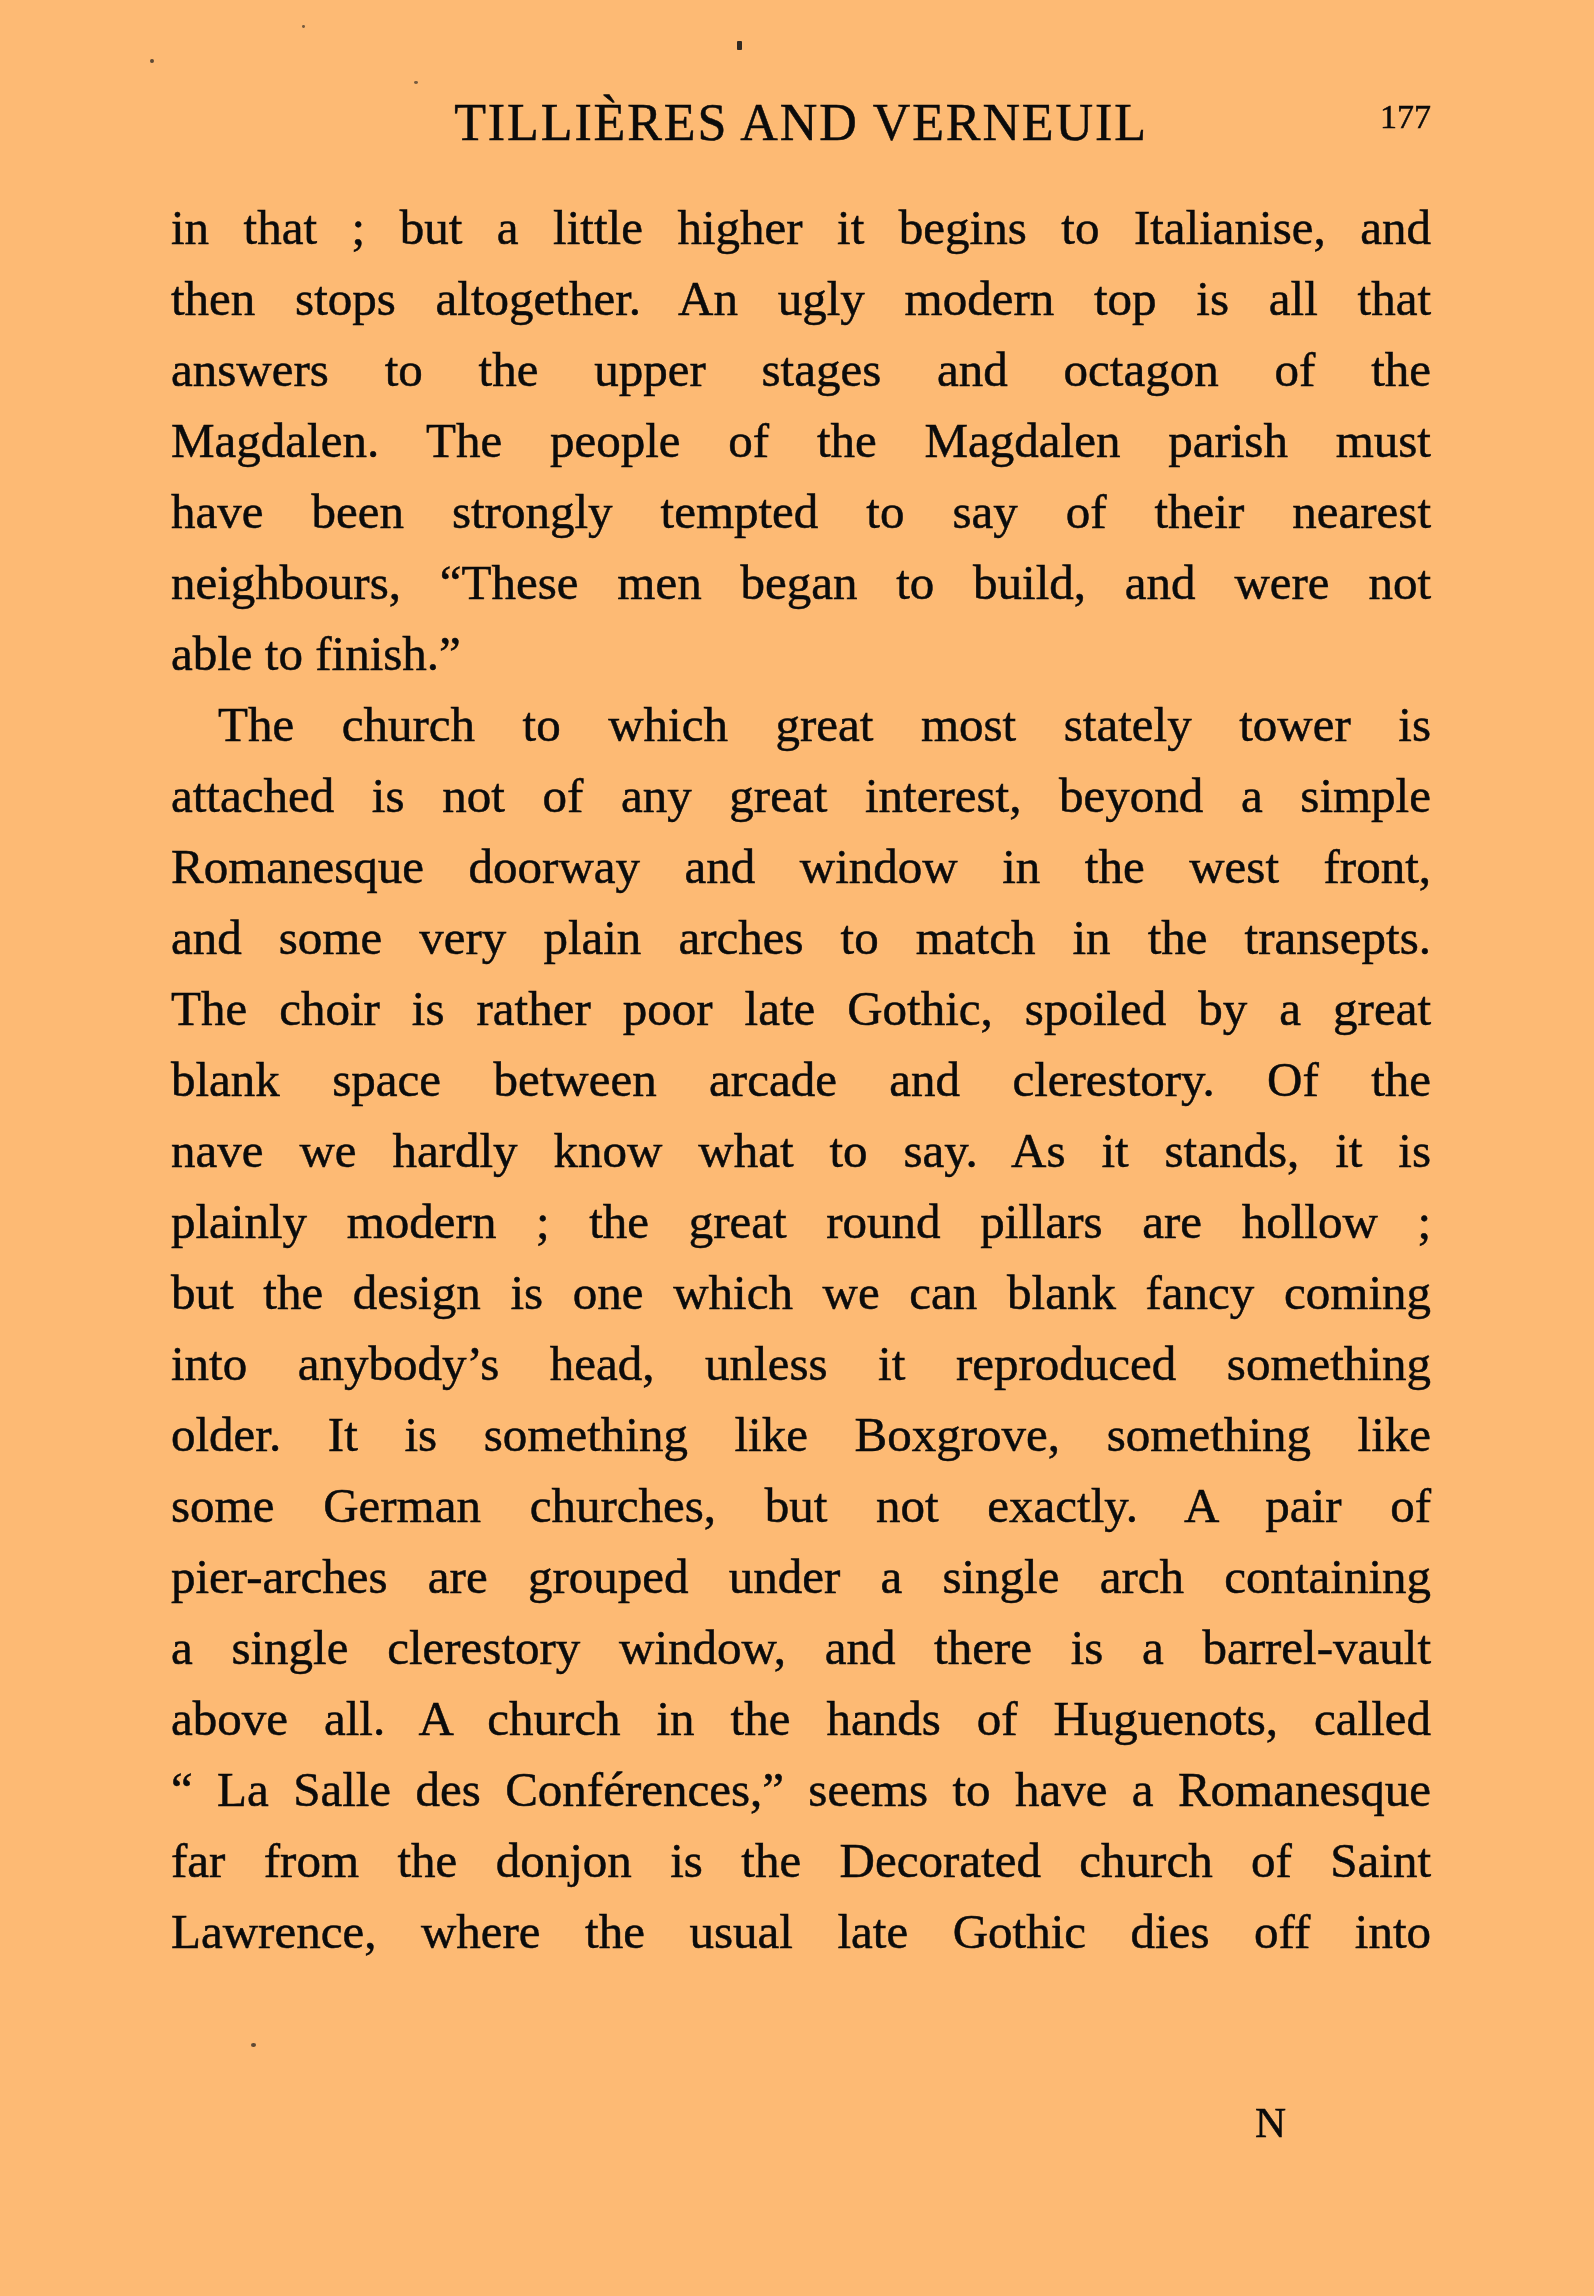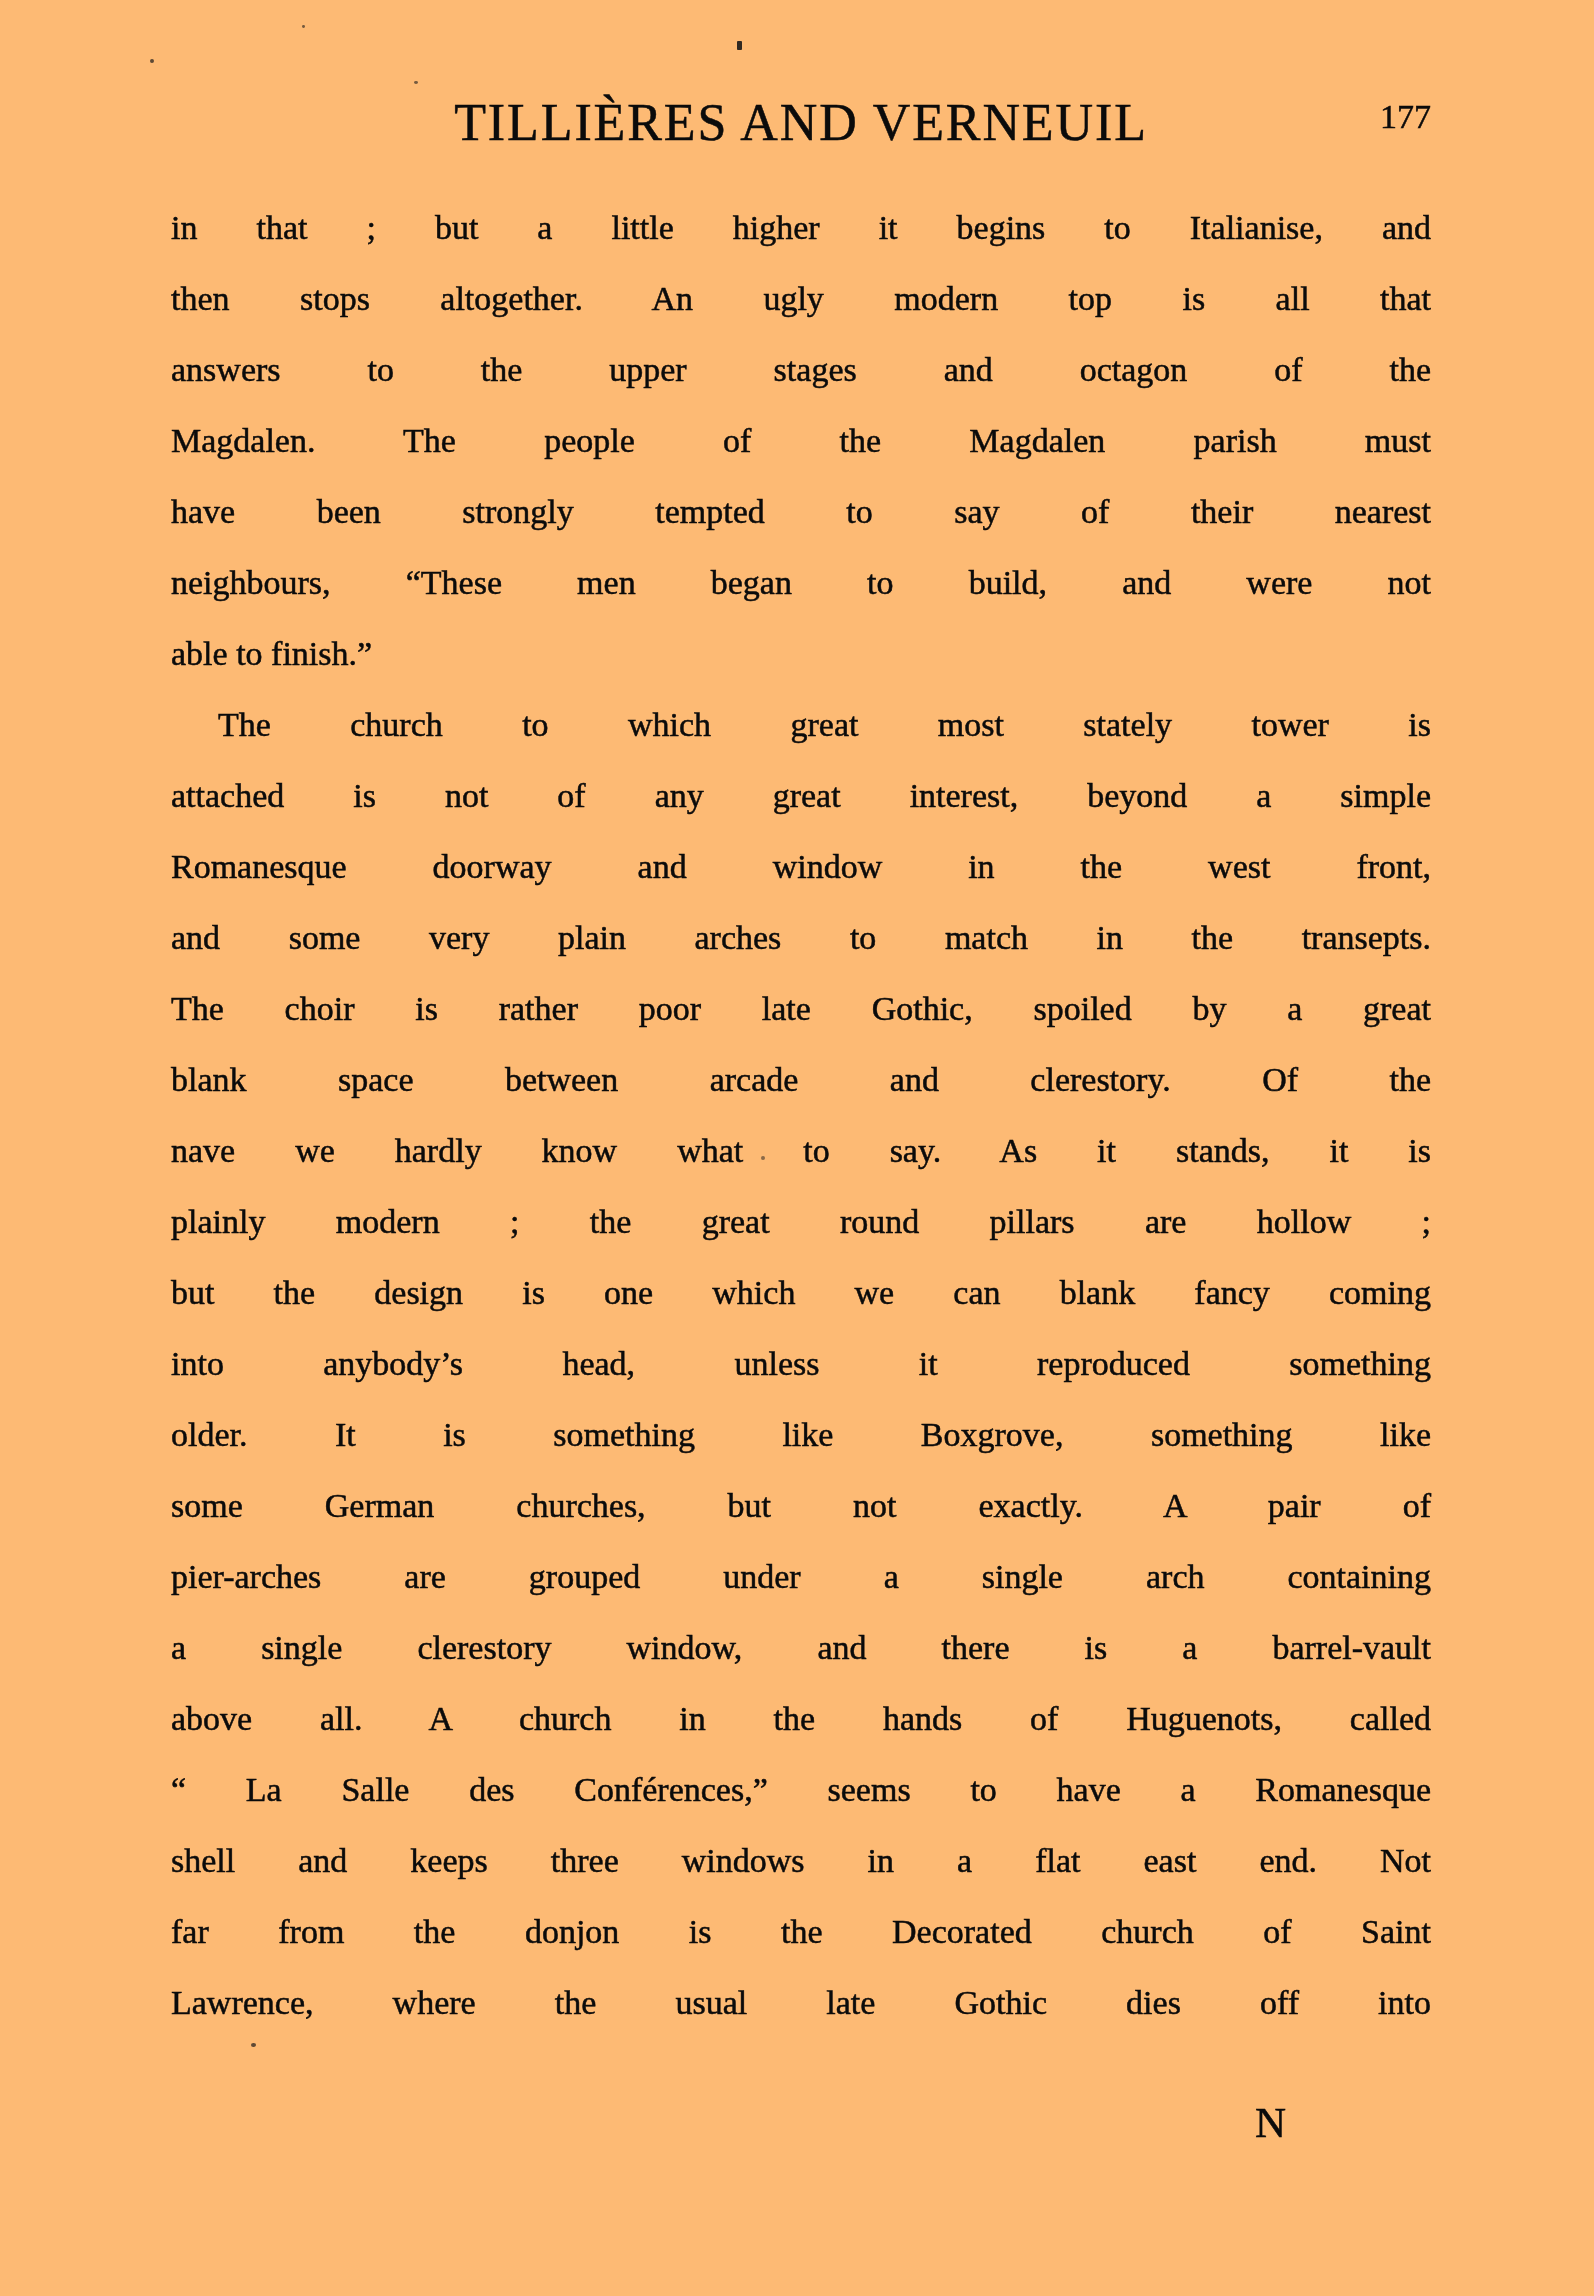--- a/index.html
+++ b/index.html
@@ -36,21 +36,21 @@
     right: 163px;
     font-size: 34px;
     line-height: 1;
   }
   
   .text-block {
     position: absolute;
     left: 171px;
     top: 192px;
     width: 1260px;
-    font-size: 34px;
+    font-size: 49px;
     line-height: 71px;
   }
   .para { margin: 0; padding: 0; }
   .line {
     height: 71px;
     text-align: justify;
     text-align-last: justify;
   }
   .line.end {
     text-align-last: left;
@@ -114,21 +114,20 @@
       <div class="line j">nave we hardly know what to say. As it stands, it is</div>
       <div class="line j">plainly modern ; the great round pillars are hollow ;</div>
       <div class="line j">but the design is one which we can blank fancy coming</div>
       <div class="line j">into anybody’s head, unless it reproduced something</div>
       <div class="line j">older. It is something like Boxgrove, something like</div>
       <div class="line j">some German churches, but not exactly. A pair of</div>
       <div class="line j">pier-arches are grouped under a single arch containing</div>
       <div class="line j">a single clerestory window, and there is a barrel-vault</div>
       <div class="line j">above all. A church in the hands of Huguenots, called</div>
       <div class="line j">“ La Salle des Conférences,” seems to have a Romanesque</div>
-      <div class="line j">shell and keeps three windows in a flat east end. Not</div>
       <div class="line j">far from the donjon is the Decorated church of Saint</div>
       <div class="line j">Lawrence, where the usual late Gothic dies off into</div>
     </section>
 
   </main>
 
   <div class="sig">N</div>
 
   <div class="speck s1"></div>
   <div class="speck s2"></div>

